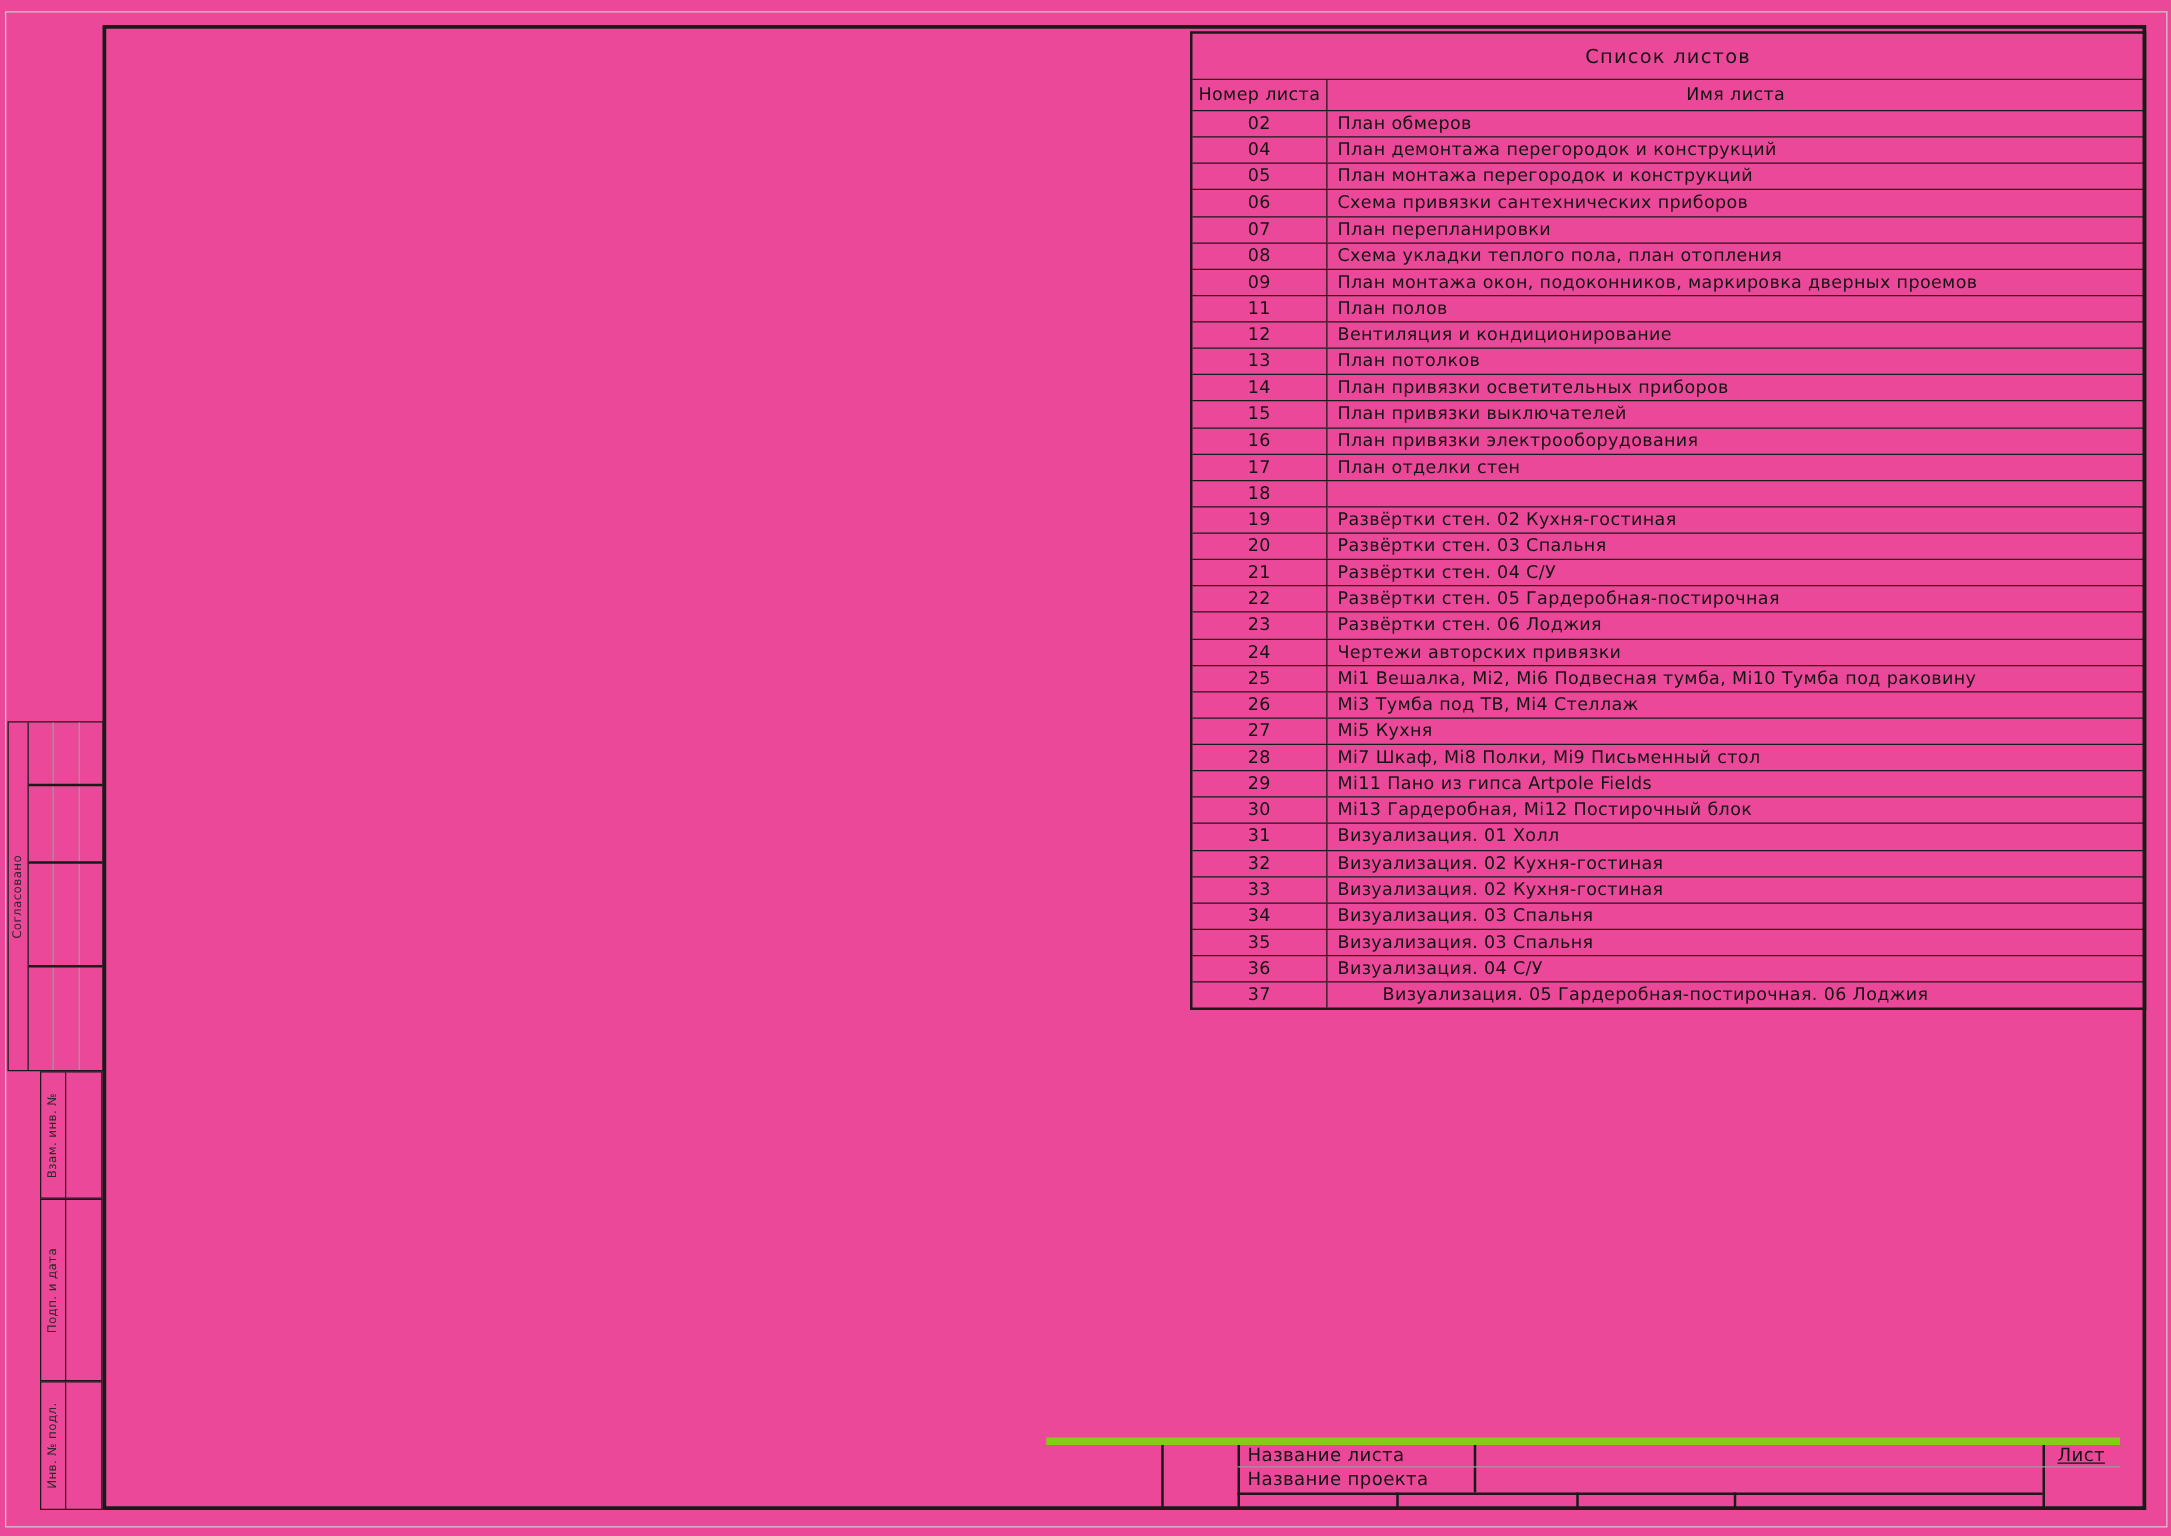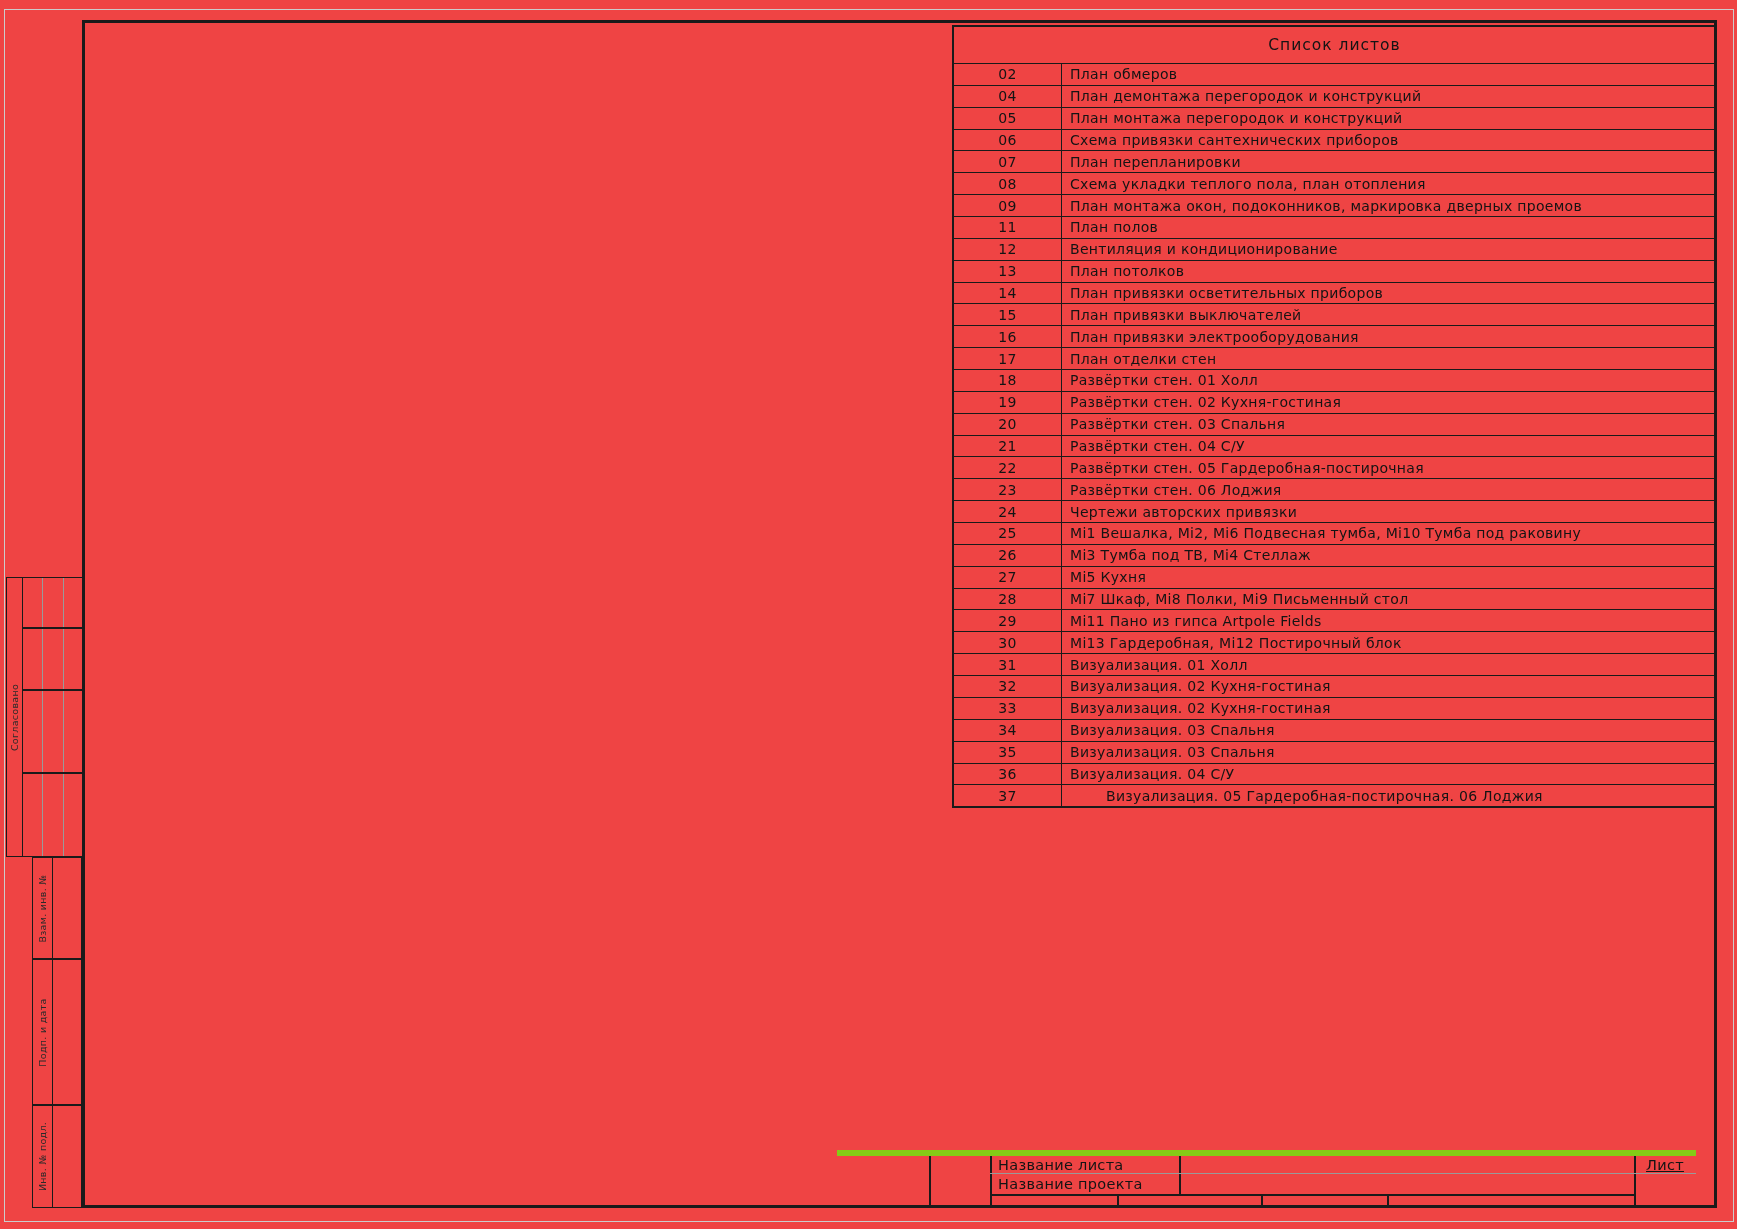--- a/index.html
+++ b/index.html
@@ -1,19 +1,19 @@
 <!DOCTYPE html>
 <html><head>
 <meta charset="utf-8">
 <style>
   html,body{margin:0;padding:0;background:#ffffff;}
   .page{
     position:relative;
     width:1737px;height:1229px;
-    background:#ef4444;
+    background:#ec4899;
     font-family:"DejaVu Sans","Liberation Sans",sans-serif;
     color:#141414;
     overflow:hidden;
   }
   
   .outer-border{
     position:absolute;left:4px;top:9px;width:1730px;height:1213px;
     border:1px solid #cccccc;box-sizing:border-box;
   }
   
@@ -96,20 +96,24 @@
 </head>
 <body>
 
 <div class="page">
 
   <div class="outer-border"></div>
   <div class="frame"></div>
 
   <div class="list-table">
     <div class="lt-title">Список листов</div>
+    <div class="lt-header">
+      <div class="lt-hnum">Номер листа</div>
+      <div class="lt-hname">Имя листа</div>
+    </div>
     <div class="lt-body">
 
         <div class="lt-row">
           <div class="lt-num">02</div>
           <div class="lt-name">План обмеров</div>
         </div>
 
 
         <div class="lt-row">
           <div class="lt-num">04</div>
@@ -171,21 +175,20 @@
           <div class="lt-name">План привязки электрооборудования</div>
         </div>
 
         <div class="lt-row">
           <div class="lt-num">17</div>
           <div class="lt-name">План отделки стен</div>
         </div>
 
         <div class="lt-row">
           <div class="lt-num">18</div>
-          <div class="lt-name">Развёртки стен. 01 Холл</div>
         </div>
 
         <div class="lt-row">
           <div class="lt-num">19</div>
           <div class="lt-name">Развёртки стен. 02 Кухня-гостиная</div>
         </div>
 
         <div class="lt-row">
           <div class="lt-num">20</div>
           <div class="lt-name">Развёртки стен. 03 Спальня</div>

